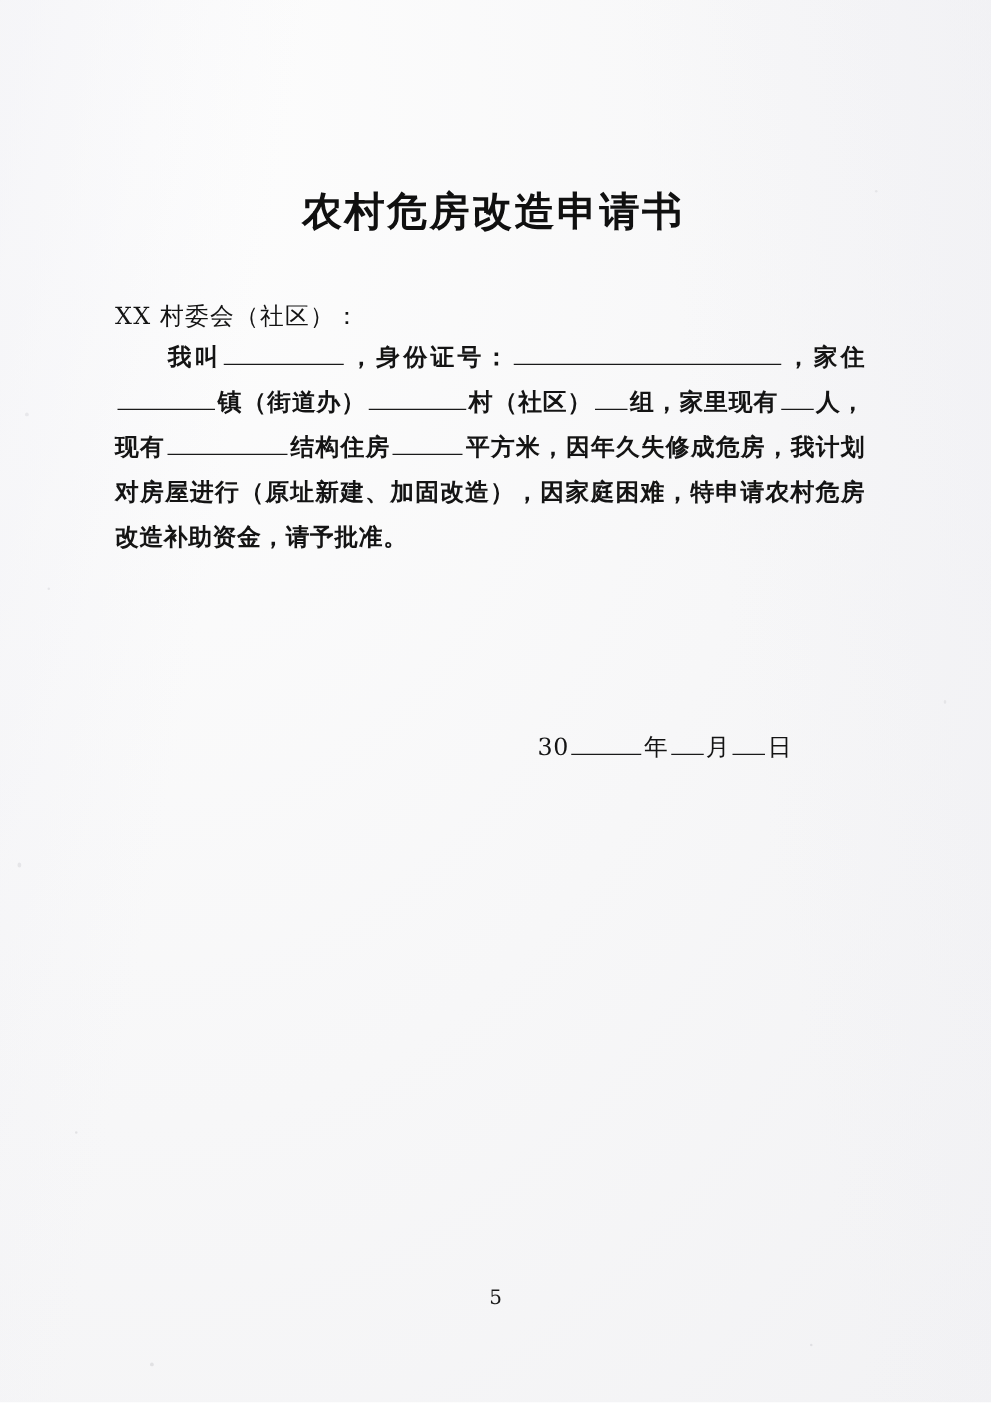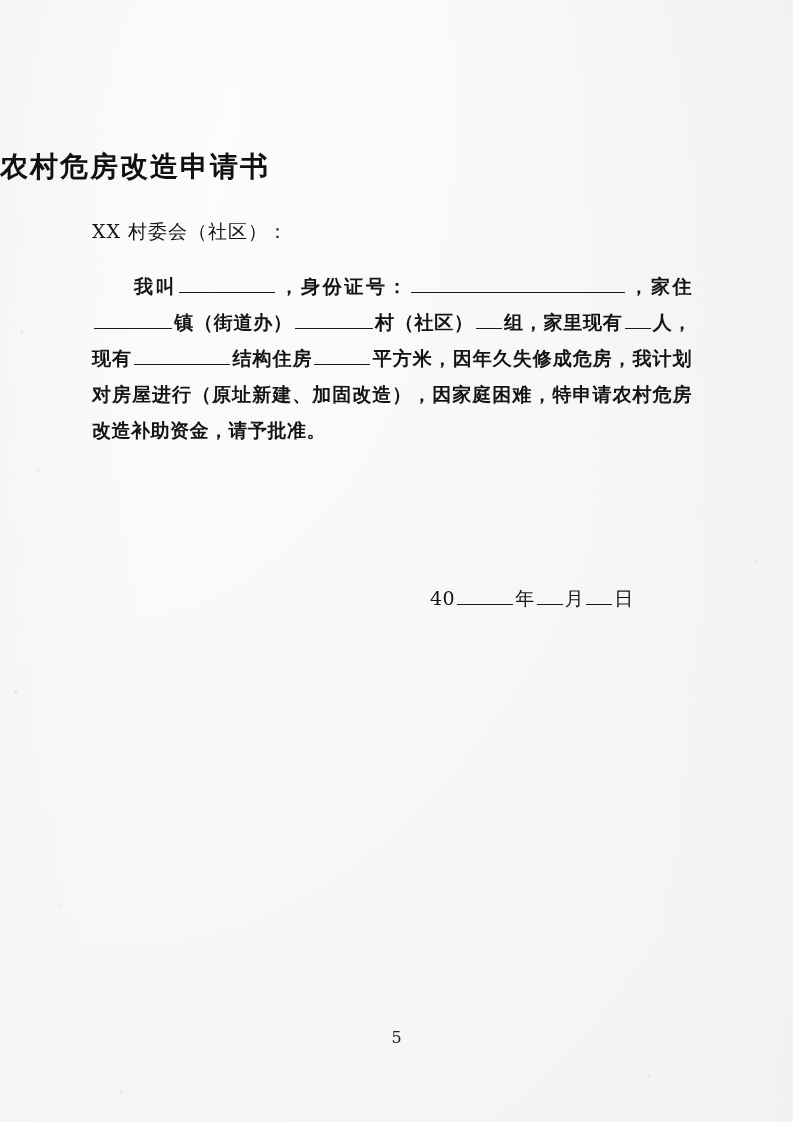--- a/index.html
+++ b/index.html
@@ -44,30 +44,31 @@
     top: 0;
     width: 793px;
     height: 1122px;
   }
 
   .doc-title {
     position: absolute;
     top: 148px;
     left: 0;
     width: 789px;
-    font-size: 28px;
+    text-align: center;
+    font-size: 32px;
     font-weight: bold;
     letter-spacing: 2px;
     font-family: "DejaVu Serif", "Liberation Serif", serif;
     color: #101010;
   }
 
   .salutation {
     position: absolute;
-    top: 219px;
+    top: 240px;
     left: 92px;
     font-size: 19px;
     letter-spacing: 1px;
     color: #141414;
   }
 
   .body-block {
     position: absolute;
     top: 268px;
     left: 92px;
@@ -143,19 +144,19 @@
   <div class="salutation">XX 村委会（社区）：</div>
 
   <div class="body-block">
     <p>
       <span class="indent"></span><span>我叫</span><span class="blank b-lg"></span><span>，身份证号：</span><span class="blank b-xl"></span><span>，家住</span><span class="blank b-md"></span><span>镇（街道办）</span><span class="blank b-md"></span><span>村（社区）</span><span class="blank b-xs"></span><span>组，家里现有</span><span class="blank b-xs"></span><span>人，现有</span><span class="blank b-lg"></span><span>结构住房</span><span class="blank b-sm"></span><span>平方米，因年久失修成危房，我计划对房屋进行（原址新建、加固改造），因家庭困难，特申请农村危房改造补助资金，请予批准。</span>
     </p>
   </div>
 
   <div class="signature">
     <div class="sig-line-2">
-      <span>40</span><span class="blank b-sm"></span><span>年</span><span class="blank b-xs"></span><span>月</span><span class="blank b-xs"></span><span>日</span>
+      <span>30</span><span class="blank b-sm"></span><span>年</span><span class="blank b-xs"></span><span>月</span><span class="blank b-xs"></span><span>日</span>
     </div>
   </div>
 
   <div class="page-number">5</div>
 
 </div>
 
 </body></html>

